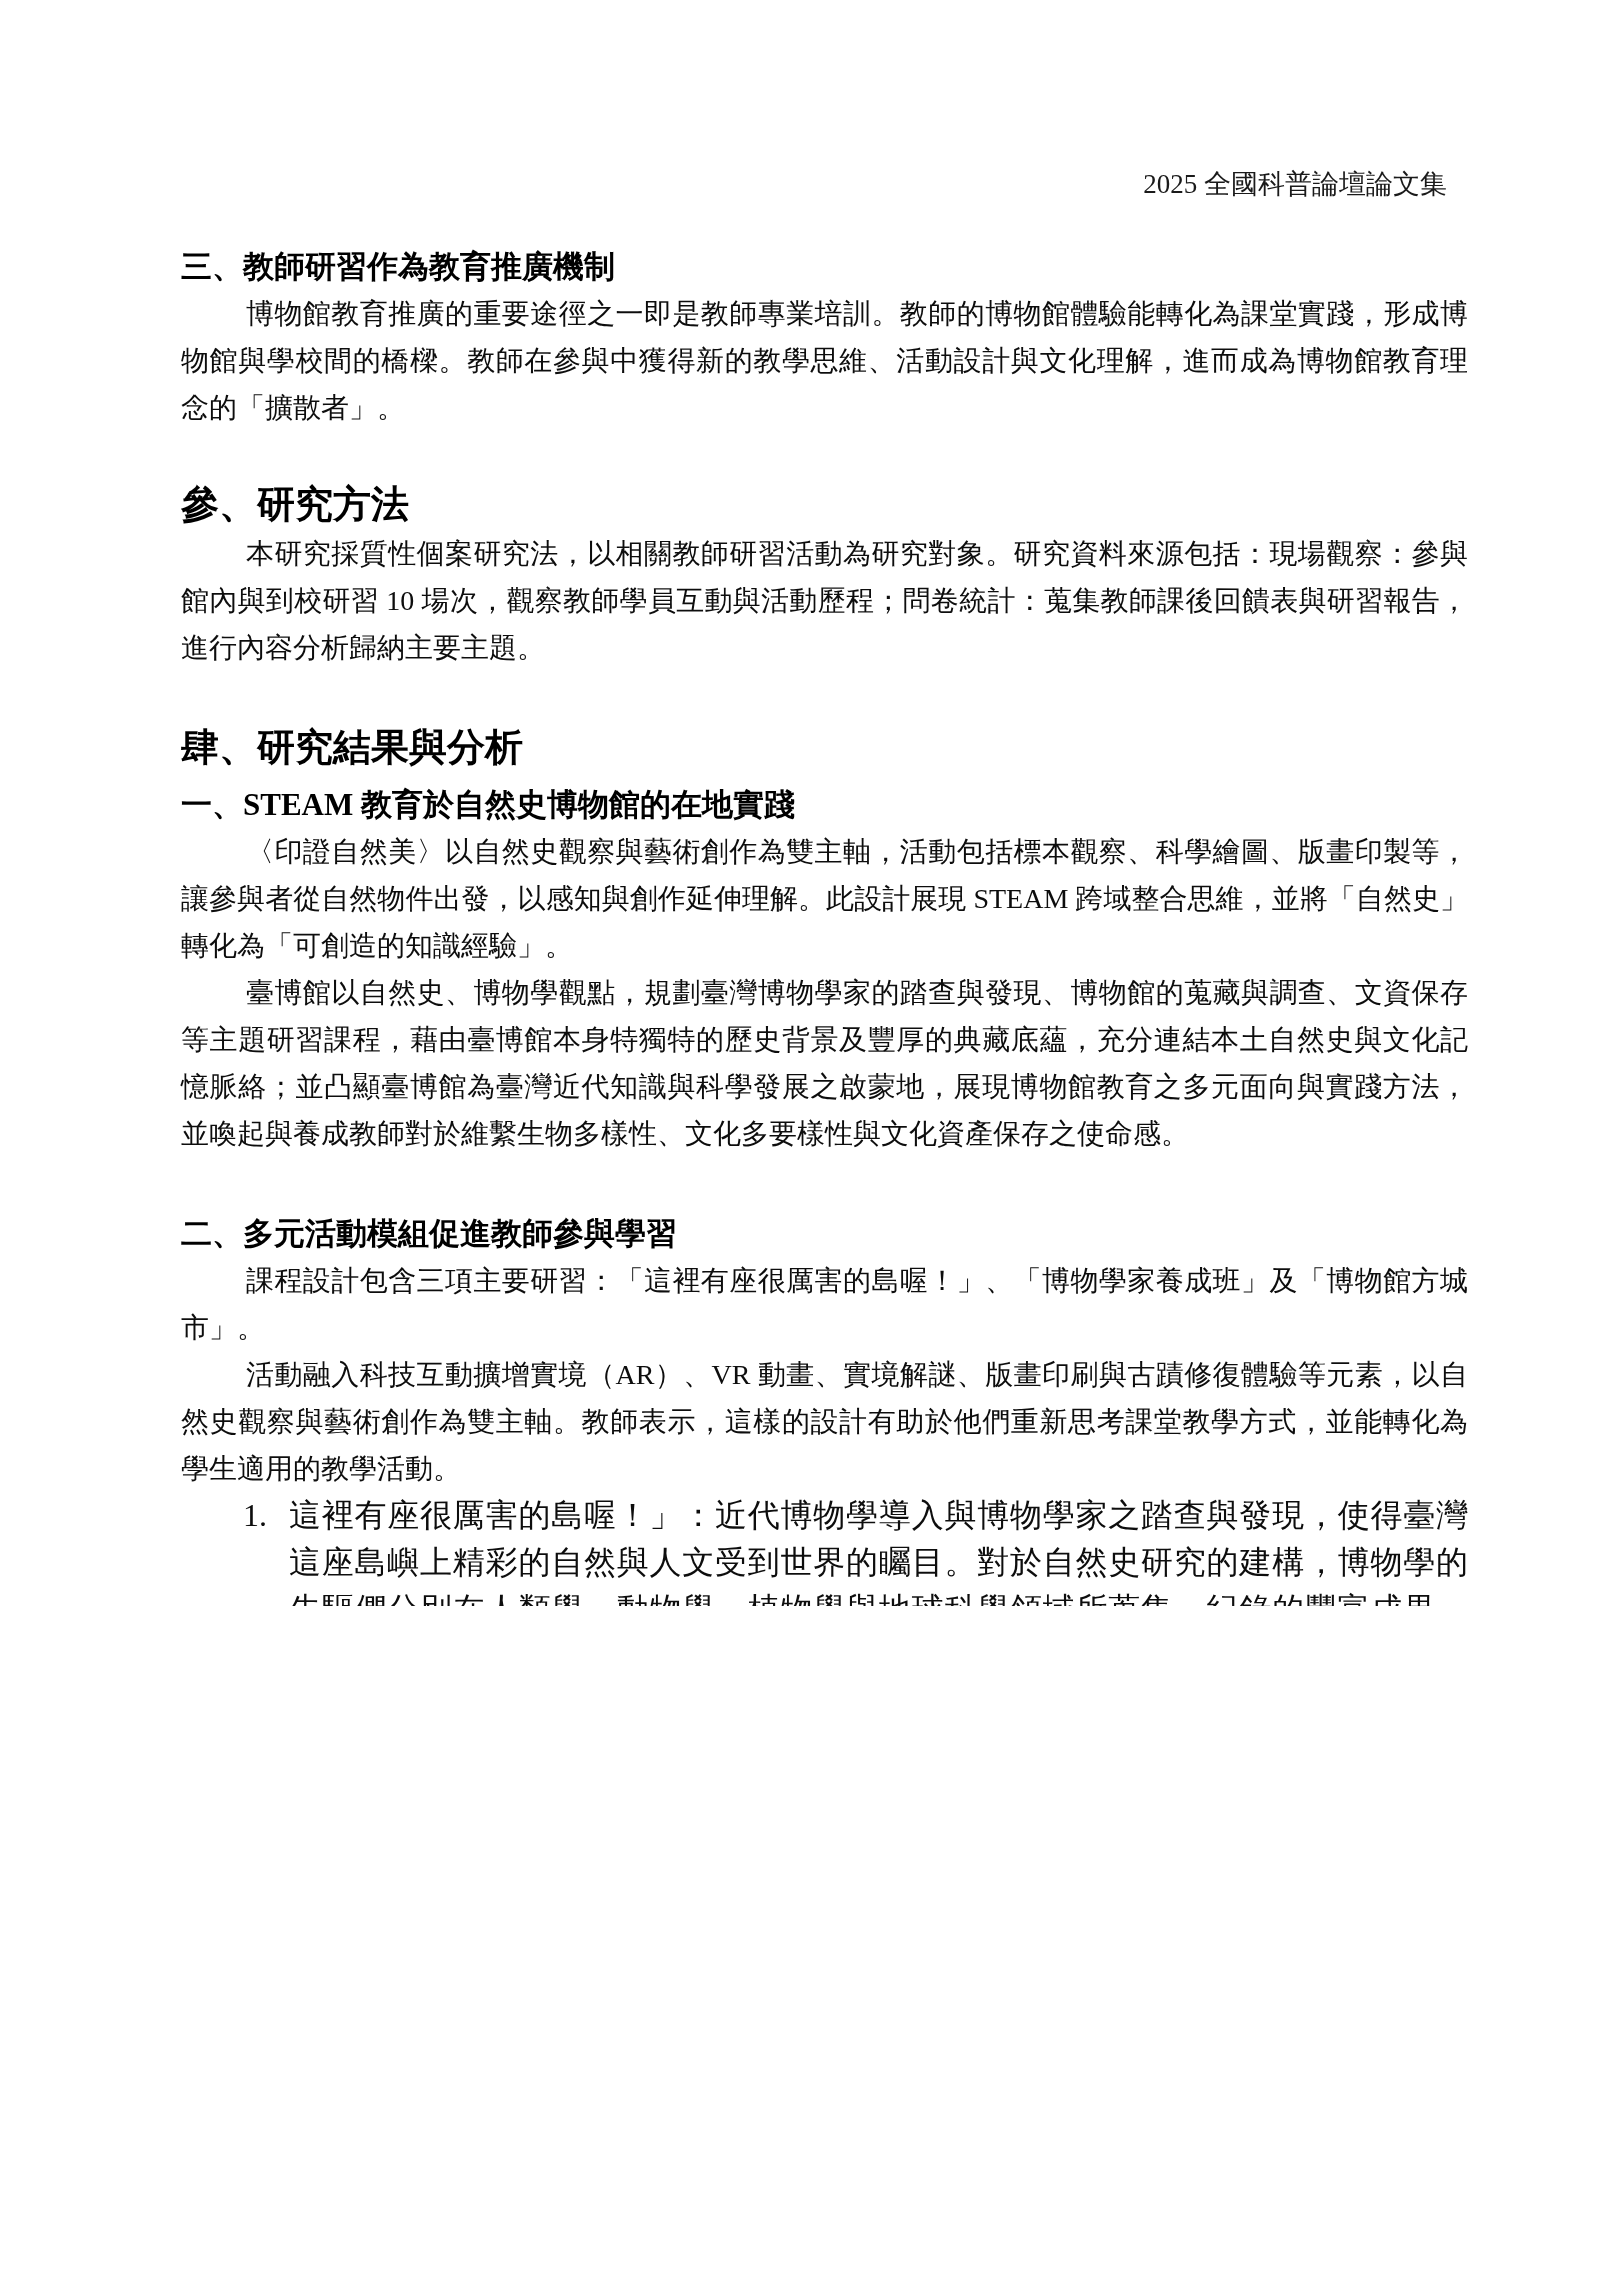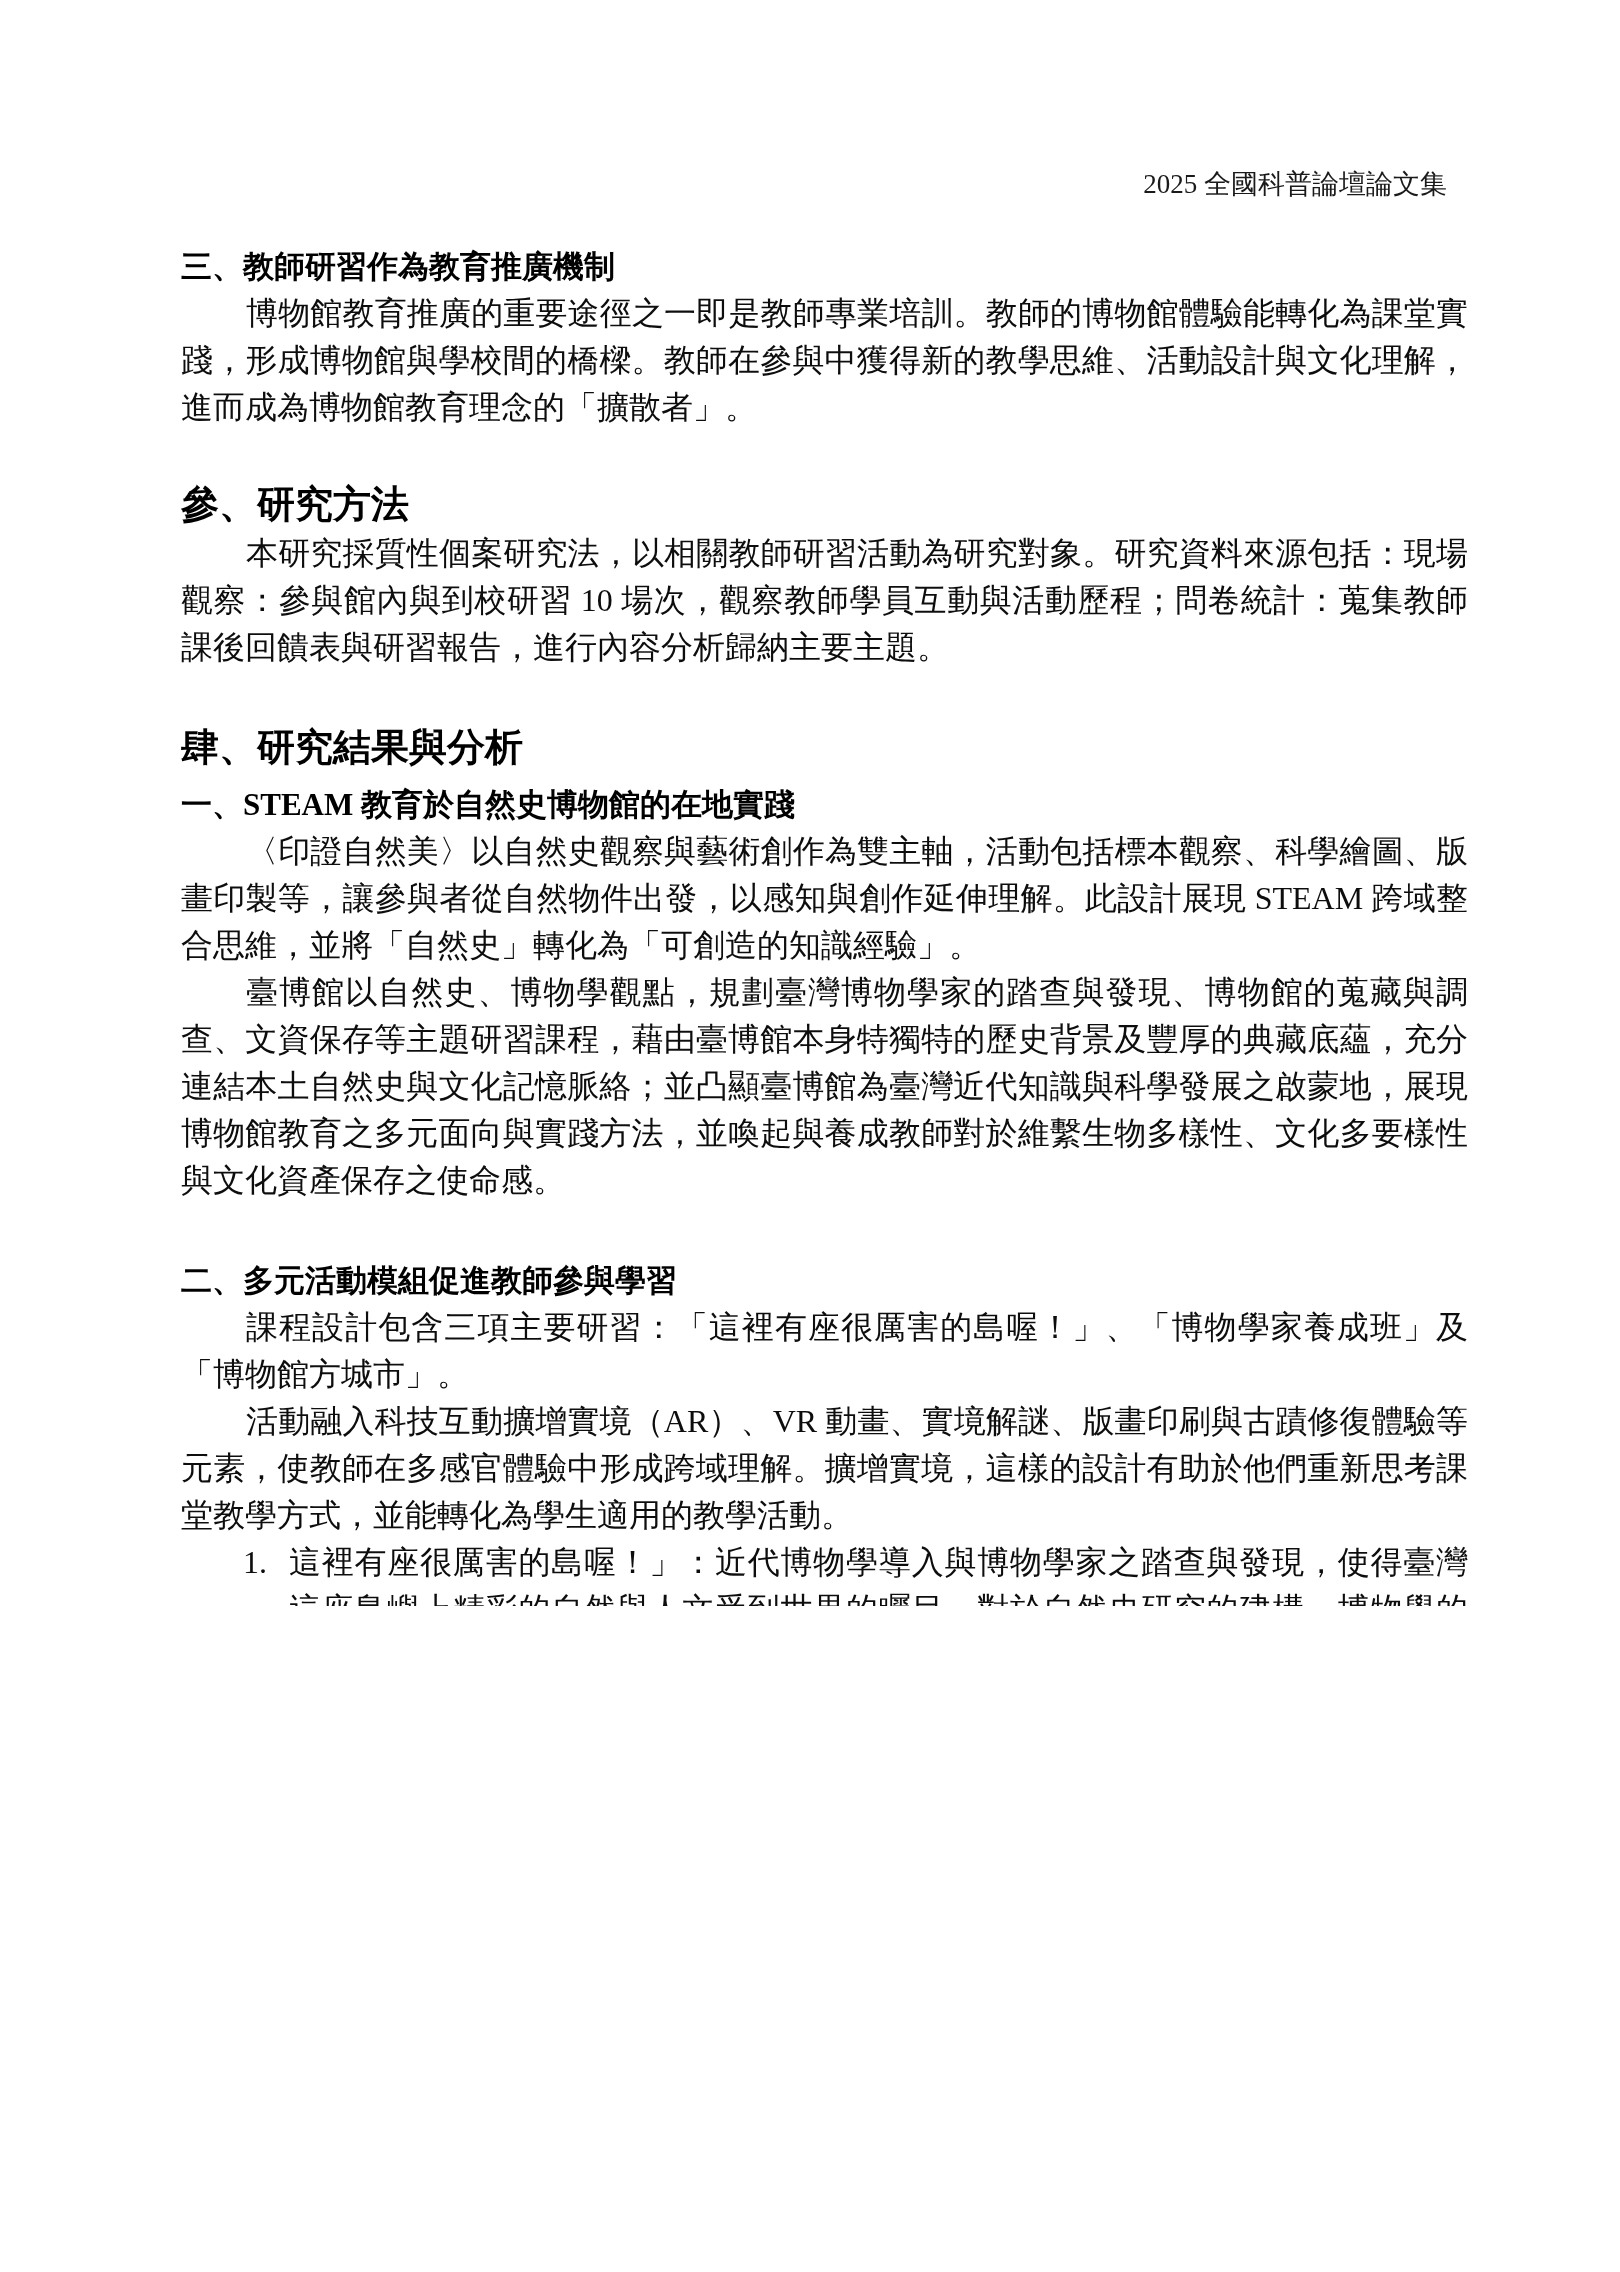--- a/index.html
+++ b/index.html
@@ -41,21 +41,21 @@
     margin: 0;
     font-size: 38px;
     line-height: 51px;
     font-weight: bold;
     color: #000000;
   }
   .big-heading.method { margin-top: 48px; }
   .big-heading.results { margin-top: 51px; }
   .body-para {
     margin: 0;
-    font-size: 32px;
+    font-size: 28px;
     line-height: 47px;
     text-align: justify;
     text-indent: 65px;
     color: #0d0d0d;
   }
   .numbered-item {
     display: flex;
     align-items: flex-start;
     padding-left: 62px;
     font-size: 32px;
@@ -100,21 +100,21 @@
     <h3 class="sub-heading tight">一、STEAM 教育於自然史博物館的在地實踐</h3>
 
     <p class="body-para">〈印證自然美〉以自然史觀察與藝術創作為雙主軸，活動包括標本觀察、科學繪圖、版畫印製等，讓參與者從自然物件出發，以感知與創作延伸理解。此設計展現 STEAM 跨域整合思維，並將「自然史」轉化為「可創造的知識經驗」。</p>
 
     <p class="body-para">臺博館以自然史、博物學觀點，規劃臺灣博物學家的踏查與發現、博物館的蒐藏與調查、文資保存等主題研習課程，藉由臺博館本身特獨特的歷史背景及豐厚的典藏底蘊，充分連結本土自然史與文化記憶脈絡；並凸顯臺博館為臺灣近代知識與科學發展之啟蒙地，展現博物館教育之多元面向與實踐方法，並喚起與養成教師對於維繫生物多樣性、文化多要樣性與文化資產保存之使命感。</p>
 
     <h3 class="sub-heading spaced">二、多元活動模組促進教師參與學習</h3>
 
     <p class="body-para">課程設計包含三項主要研習：「這裡有座很厲害的島喔！」、「博物學家養成班」及「博物館方城市」。</p>
 
-    <p class="body-para">活動融入科技互動擴增實境（AR）、VR 動畫、實境解謎、版畫印刷與古蹟修復體驗等元素，使教師在多感官體驗中形成跨域理解。擴增實境，這樣的設計有助於他們重新思考課堂教學方式，並能轉化為學生適用的教學活動。</p>
+    <p class="body-para">活動融入科技互動擴增實境（AR）、VR 動畫、實境解謎、版畫印刷與古蹟修復體驗等元素，以自然史觀察與藝術創作為雙主軸。教師表示，這樣的設計有助於他們重新思考課堂教學方式，並能轉化為學生適用的教學活動。</p>
 
     <div class="numbered-item">
       <span class="item-marker">1.</span>
       <span class="item-text">這裡有座很厲害的島喔！」：近代博物學導入與博物學家之踏查與發現，使得臺灣這座島嶼上精彩的自然與人文受到世界的矚目。對於自然史研究的建構，博物學的先驅們分別在人類學、動物學、植物學與地球科學領域所蒐集、紀錄的豐富成果，百年來匯集於臺博館。本課程之館內研習活動安排「島嶼上的博物學家」與「島嶼自然史」從博物學視角重新認識這座島嶼的自然與人文，充分結合臺博館展覽導覽解說、擴增實境 App，並於「島嶼出任務」體驗實境解謎遊戲「諾亞計畫」，使學員組隊共同完成任務、達到活動目標；館外研習以行動任意門為概念注重課程之機動性與相融度，特別針對臺博館可運用之線上資源進行主題規劃，藉由繪本「捉迷藏」、「臺灣雲豹與黑熊的傳說」VR 動畫體驗等跨域資源，透過多元媒介與載體，使學員能更容易觸及，進而主動接收博物館內容知識。</span>
     </div>
 
   </div>
 
   <div class="page-number">295</div>
 

